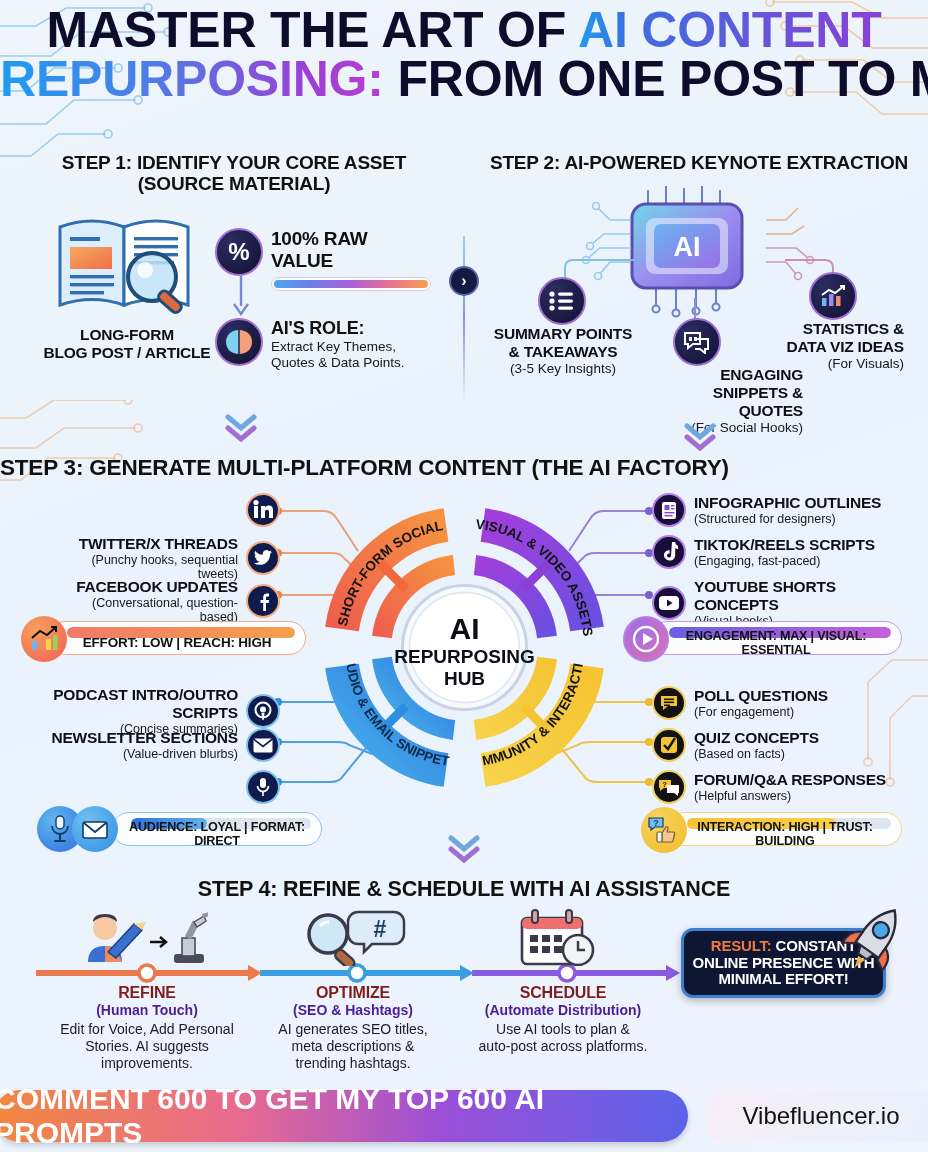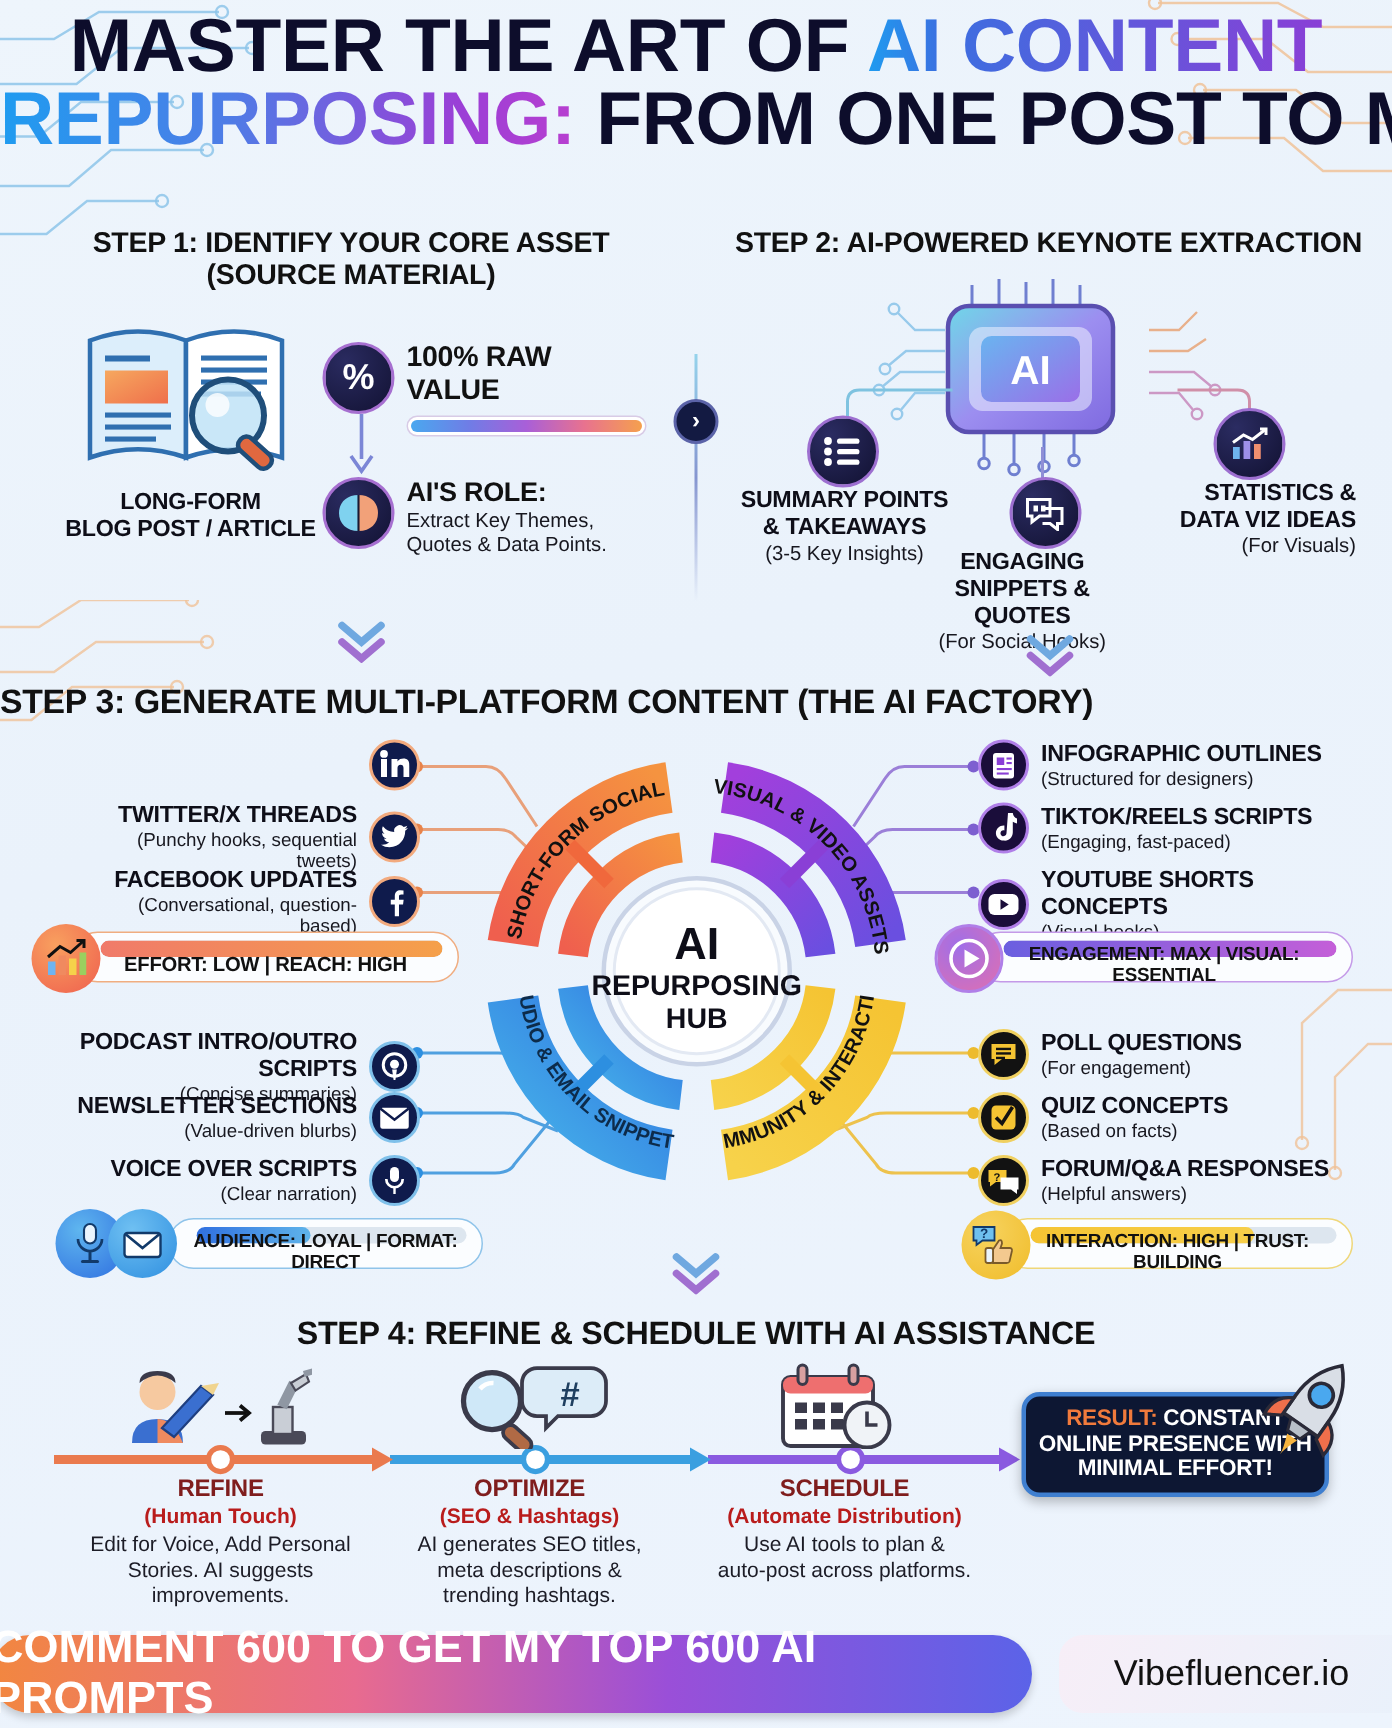--- a/index.html
+++ b/index.html
@@ -61,21 +61,21 @@
                   background:#dde6ef; overflow:hidden; }
   .meter .fill  { height:100%; border-radius:6px; }
   .meter .mlabel{ position:relative; width:100%; text-align:center; font-size:13.5px; color:#111;
                   padding-top:9px; }
   .meter-ico { position:absolute; left:-28px; top:-6px; width:46px; height:46px; border-radius:50%;
                display:flex; align-items:center; justify-content:center; }
 
   
   .s4col { position:absolute; text-align:center; width:210px; }
   .s4name{ font-size:16px; color:#7f1d1d; }
-  .s4sub2{ font-size:14px; color:#b91c1c; font-weight:700; font-family:"Liberation Sans",sans-serif;}
+  .s4sub2{ font-size:14px; color:#4c1d95; font-weight:700; font-family:"Liberation Sans",sans-serif;}
   .s4desc{ font-size:14px; color:#1c1c26; line-height:1.2; font-family:"Liberation Sans",sans-serif; }
 
   #result-box { position:absolute; left:681px; top:928px; width:205px; height:70px;
      background:#0d1733; border:3px solid #3f7fd0; border-radius:12px;
      display:flex; align-items:center; justify-content:center; text-align:center;
      box-shadow:0 3px 8px rgba(0,0,0,.25); }
   #result-box .rt { font-size:15px; color:#fff; line-height:1.1; }
   .res-hl { color:#f07a3c; }
 
   
@@ -303,21 +303,21 @@
       <g fill="none" stroke="#fff" stroke-width="2">
         <path d="M2 3 h15 v11 h-7 l-5 4 v-4 h-3 z"></path>
         <path d="M12 9 h13 v10 h-3 v4 l-5 -4 h-5"></path>
       </g>
       <g fill="#fff">
         <rect x="6" y="7" width="3" height="4"></rect>
         <rect x="11" y="7" width="3" height="4"></rect>
       </g>
     </svg>
 </div>
-<div style="position:absolute;left:604px;top:366px;width:155px;text-align:center">
+<div style="position:absolute;left:648px;top:366px;width:155px;text-align:right">
   <div class="ttl cond">ENGAGING</div>
   <div class="ttl cond">SNIPPETS &amp; QUOTES</div>
   <div class="sub" style="font-weight:400">(For Social Hooks)</div>
 </div>
 
 <div class="dot-ico" style="left:809px;top:272px;width:48px;height:48px;background:radial-gradient(circle at 30% 25%,#2b2c62,#111131);border:2px solid #9d6fd0">
   <svg width="28" height="24">
       <g>
         <rect x="3" y="14" width="4.5" height="8" fill="#6fb4ef"></rect>
         <rect x="10" y="10" width="4.5" height="12" fill="#9d8fe8"></rect>
@@ -580,24 +580,20 @@
     <div class="sub" style="font-weight:400;font-size:12.5px">(Value-driven blurbs)</div>
   </div>
   <div class="badge-ico" style="background:#0f1b4c;border:2px solid #7fc0ea">
     <svg width="22" height="17">
         <rect x="1" y="1" width="20" height="15" rx="2" fill="#fff" stroke="#0f1b4c" stroke-width="1"></rect>
         <path d="M1.5 2 L11 9.5 L20.5 2" fill="none" stroke="#0f1b4c" stroke-width="1.6"></path>
       </svg>
   </div>
 </div>
 <div class="row" style="left:20px;top:770px;width:260px;justify-content:flex-end">
-  <div class="row-txt-r" style="flex:1">
-    <div class="ttl cond">VOICE OVER SCRIPTS</div>
-    <div class="sub" style="font-weight:400;font-size:12.5px">(Clear narration)</div>
-  </div>
   <div class="badge-ico" style="background:#0f1b4c;border:2px solid #7fc0ea">
     <svg width="16" height="20">
         <rect x="5" y="1" width="6" height="10" rx="3" fill="#fff"></rect>
         <path d="M2.5 9 a5.5 5.5 0 0 0 11 0" fill="none" stroke="#fff" stroke-width="1.8"></path>
         <rect x="7.2" y="14" width="1.6" height="5" fill="#fff"></rect>
       </svg>
   </div>
 </div>
 
 <div class="meter" style="left:112px;top:812px;width:210px;border:1.5px solid #8fc4ea">

